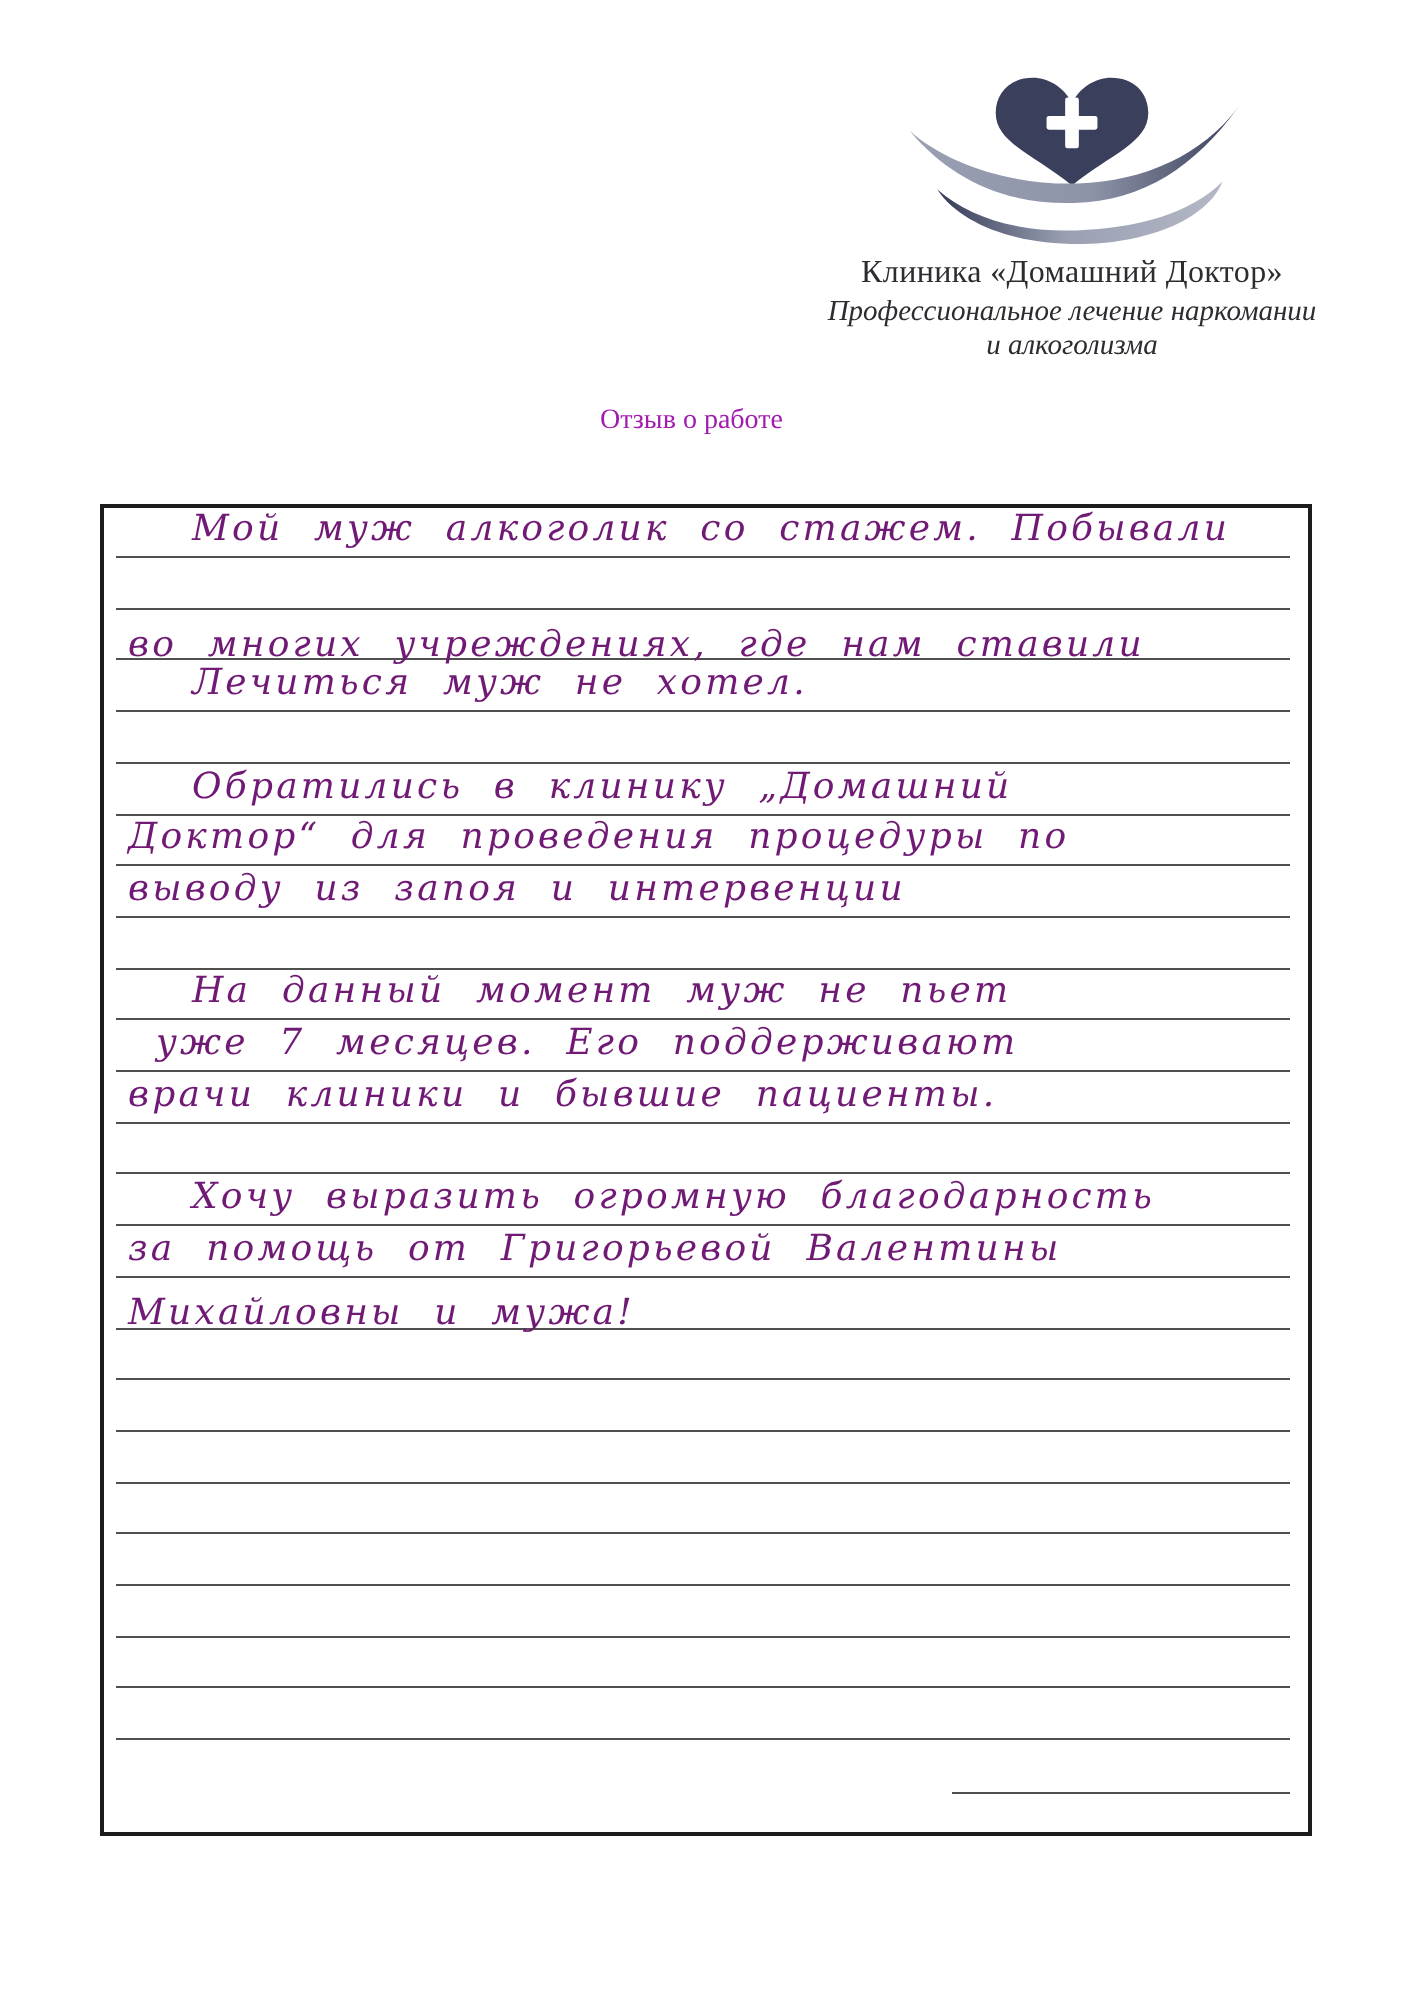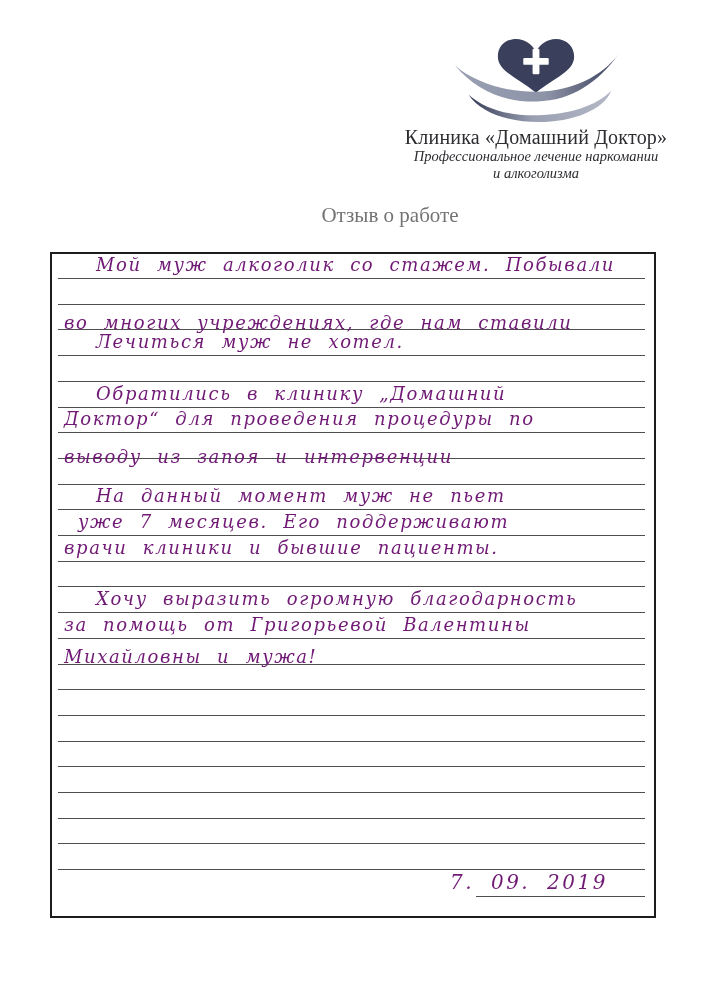--- a/index.html
+++ b/index.html
@@ -6,29 +6,29 @@
   body{
     width:707px;height:1000px;background:#ffffff;position:relative;
     font-family:"Liberation Serif", serif;color:#26262b;overflow:hidden;
   }
   
   .letterhead{
     position:absolute;left:383px;top:36px;width:306px;text-align:center;
   }
   .logo{display:block;margin:0 auto 2px auto;width:182px;height:88px;}
   .clinic-name{
-    font-size:20px;line-height:22px;color:#2c2c31;letter-spacing:.2px;white-space:nowrap;
+    font-size:16px;line-height:22px;color:#2c2c31;letter-spacing:.2px;white-space:nowrap;
   }
   .tagline{
     font-size:14.5px;line-height:17px;color:#2c2c31;white-space:nowrap;font-style:italic;
   }
   
   .page-title{
-    position:absolute;left:300px;top:203px;width:180px;text-align:center;
-    font-size:21px;color:#737373;
+    position:absolute;left:300px;top:203px;width:180px;
+    font-size:14px;color:#a21caf;
   }
   
   .review-box{
     position:absolute;left:50px;top:252px;width:602px;height:662px;
     border:2px solid #1c1c1c;background:#ffffff;
   }
   .rule{
     position:absolute;left:6px;right:9px;height:1px;background:#4f4f4f;
   }
   .hw{
@@ -72,21 +72,20 @@
   </svg>
   <div class="clinic-name">Клиника «Домашний Доктор»</div>
   <div class="tagline">Профессиональное лечение наркомании</div>
   <div class="tagline">и алкоголизма</div>
 </div>
 
 <div class="page-title">Отзыв о работе</div>
 
 <div class="review-box">
   <div class="date-rule"></div>
-  <div class="hw date">7. 09. 2019</div>
 <div class="rule" style="top: 24px;"></div>
     <div class="rule" style="top: 49.7px;"></div>
     <div class="rule" style="top: 75.4px;"></div>
     <div class="rule" style="top: 101.1px;"></div>
     <div class="rule" style="top: 126.8px;"></div>
     <div class="rule" style="top: 152.5px;"></div>
     <div class="rule" style="top: 178.2px;"></div>
     <div class="rule" style="top: 203.9px;"></div>
     <div class="rule" style="top: 229.6px;"></div>
     <div class="rule" style="top: 255.3px;"></div>
@@ -102,20 +101,20 @@
     <div class="rule" style="top: 512.3px;"></div>
     <div class="rule" style="top: 538px;"></div>
     <div class="rule" style="top: 563.7px;"></div>
     <div class="rule" style="top: 589.4px;"></div>
     <div class="rule" style="top: 615.1px;"></div>
     <div class="hw ind" style="top: 23px;">Мой муж алкоголик со стажем. Побывали</div>
     <div class="hw" style="top: 48.7px; margin-top: 32px;">во многих учреждениях, где нам ставили</div>
     <div class="hw ind" style="top: 100.1px;">Лечиться муж не хотел.</div>
     <div class="hw" style="top: 177.2px;">Доктор“ для проведения процедуры по</div>
     <div class="hw ind" style="top: 151.5px;">Обратились в клинику „Домашний</div>
-    <div class="hw" style="top: 202.9px; margin-top: 12px;">выводу из запоя и интервенции</div>
+    <div class="hw" style="top: 202.9px;">выводу из запоя и интервенции</div>
     <div class="hw ind" style="top: 254.3px;">На данный момент муж не пьет</div>
     <div class="hw" style="top: 280px; margin-left: 14px;">уже 7 месяцев. Его поддерживают</div>
     <div class="hw" style="top: 305.7px;">врачи клиники и бывшие пациенты.</div>
     <div class="hw" style="top: 382.8px;">за помощь от Григорьевой Валентины</div>
     <div class="hw ind" style="top: 357.1px;">Хочу выразить огромную благодарность</div>
     <div class="hw" style="top: 415px;">Михайловны и мужа!</div>
   </div>
 
 </body></html>

